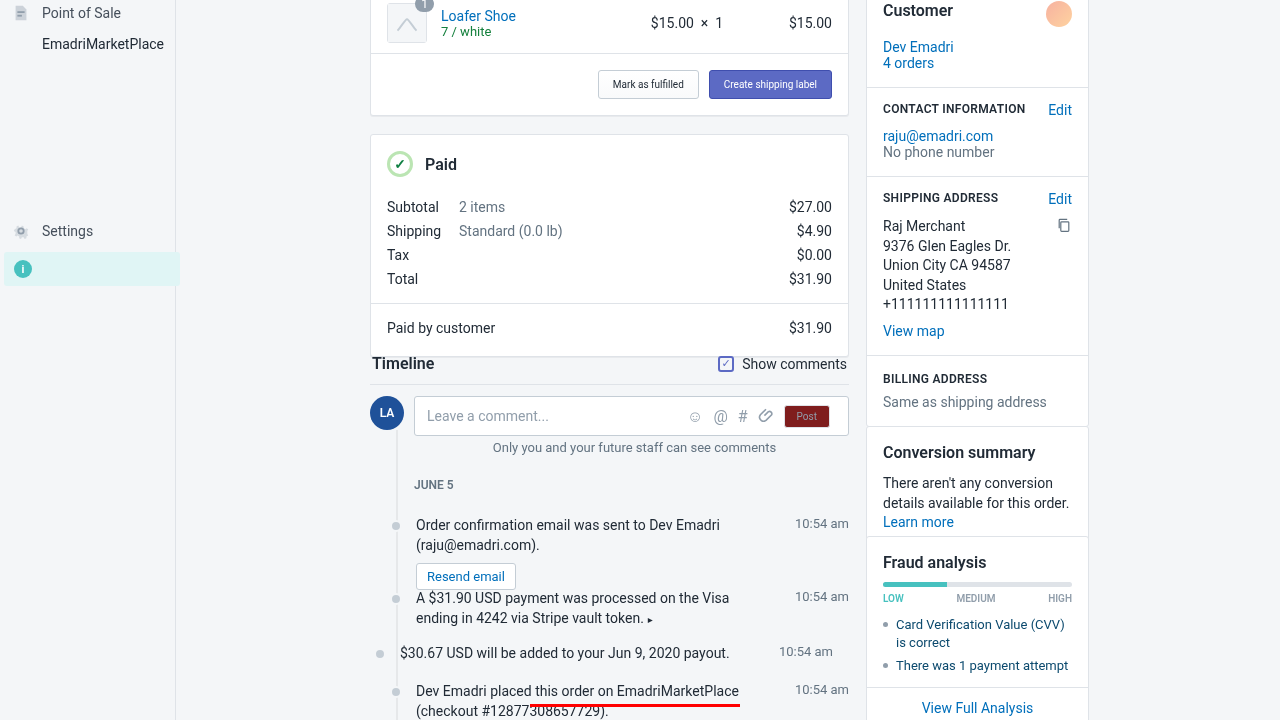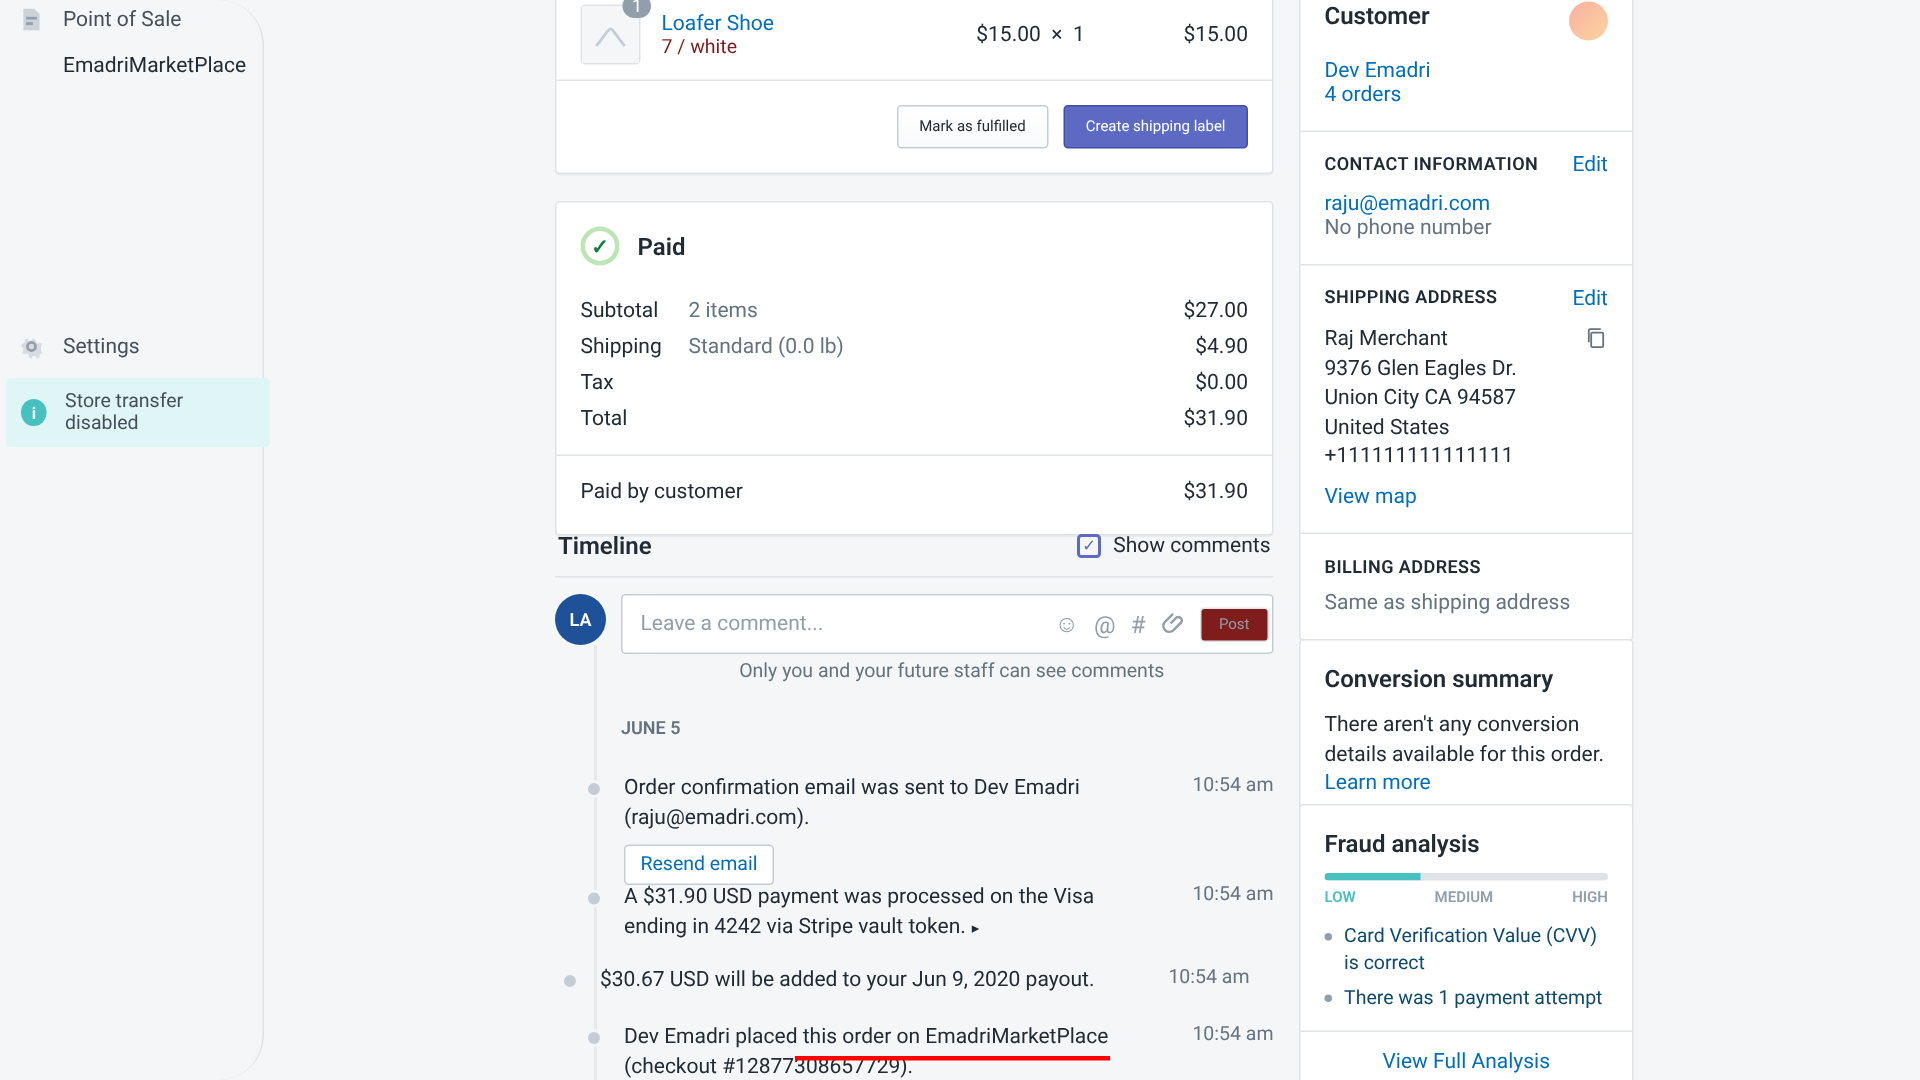--- a/index.html
+++ b/index.html
@@ -1,33 +1,33 @@
 <!DOCTYPE html>
 <html><head>
 <meta charset="utf-8">
 <style>
   *{box-sizing:border-box;margin:0;padding:0;font-family:-apple-system,BlinkMacSystemFont,"Segoe UI",Roboto,sans-serif}
   body{background:#f4f6f8;color:#212b36;font-size:14px;width:1280px;height:720px;overflow:hidden;position:relative}
   a{color:#006fbb;text-decoration:none;cursor:pointer}
-  .sidebar{position:absolute;left:0;top:0;width:176px;height:720px;background:#f4f6f8;border-right:1px solid #dfe3e8;border-radius:30px;}
+  .sidebar{position:absolute;left:0;top:0;width:176px;height:720px;background:#f4f6f8;border-right:1px solid #dfe3e8;}
   .side-item{display:flex;align-items:center;gap:12px;padding:6px 12px;color:#454f5b;font-size:14px}
   .side-icon{width:18px;height:18px;display:flex;align-items:center;justify-content:center;color:#919eab}
   .side-bottom{position:absolute;left:0;width:176px}
   .side-settings{top:216px}
   .side-alert{top:252px;background:#e0f5f5;border-radius:3px;margin:0 4px;padding:8px 10px}
   .side-alert .badge{width:18px;height:18px;border-radius:50%;background:#47c1bf;color:#fff;font-size:11px;display:flex;align-items:center;justify-content:center;font-weight:700}
   .platter{position:absolute}
   .main{left:370px;width:479px}
   .card{background:#fff;border:1px solid #dfe3e8;border-radius:3px;box-shadow:0 1px 0 rgba(22,29,37,.05)}
   .product-card{top:0;padding:0}
   .prod-row{display:flex;align-items:center;padding:0 16px;height:60px}
   .thumb{width:40px;height:40px;border:1px solid #dfe3e8;border-radius:3px;background:#f9fafb;position:relative;margin-right:14px}
   .thumb-badge{position:absolute;top:-8px;right:-8px;background:#919eab;color:#fff;border-radius:10px;font-size:12px;padding:0 6px;line-height:16px}
   .prod-info{flex:1}
-  .prod-variant{color:#7f1d1d;font-size:13px}
+  .prod-variant{color:#15803d;font-size:13px}
   .prod-price-col{width:150px;text-align:center;color:#212b36}
   .prod-total{width:70px;text-align:right}
   .card-actions{display:flex;justify-content:flex-end;gap:10px;padding:16px;border-top:1px solid #dfe3e8}
   .btn{border:1px solid #c4cdd5;background:linear-gradient(#fff,#f9fafb);border-radius:3px;padding:8px 14px;font-size:10px;cursor:pointer;color:#212b36}
   .btn-primary{background:#5c6ac4;border-color:#3f4eae;color:#fff}
   .btn-disabled{color:#919eab;background:#7f1d1d;border-color:#dfe3e8}
   .paid-card{top:134px;padding:16px}
   .paid-head{display:flex;align-items:center;gap:12px;margin-bottom:18px}
   .paid-ring{width:26px;height:26px;border:3px solid #bbe5b3;border-radius:50%;display:flex;align-items:center;justify-content:center;color:#108043;font-size:14px;font-weight:700}
   .paid-title{font-weight:600;font-size:16px}
@@ -36,21 +36,21 @@
   .pay-detail{color:#637381;flex:1}
   .pay-amt{text-align:right}
   .divider{border-top:1px solid #dfe3e8;margin:12px -16px}
   .timeline-head{top:340px;display:flex;align-items:center;justify-content:space-between;padding:14px 2px}
   .tl-title{font-weight:600;font-size:16px}
   .check{display:flex;align-items:center;gap:8px;font-size:14px}
   .checkbox{width:16px;height:16px;border:2px solid #5c6ac4;border-radius:3px;display:flex;align-items:center;justify-content:center;color:#5c6ac4;font-size:11px}
   .hr{top:384px;left:370px;width:479px;height:1px;background:#dfe3e8}
   .comment{top:396px;display:flex;gap:10px;align-items:flex-start}
   .avatar{width:34px;height:34px;border-radius:50%;background:#1f5199;color:#fff;font-size:12px;font-weight:600;display:flex;align-items:center;justify-content:center;flex:0 0 34px}
-  .comment-box{flex:1;border:1px solid #c4cdd5;border-radius:3px;background:#fff;display:flex;align-items:center;height:40px;padding:0 2px 0 12px}
+  .comment-box{flex:1;border:1px solid #c4cdd5;border-radius:3px;background:#fff;display:flex;align-items:center;height:40px;padding:0 18px 0 12px}
   .comment-input{border:none;outline:none;flex:1;font-size:14px;background:transparent;color:#212b36}
   .comment-input::placeholder{color:#919eab}
   .cbox-icons{display:flex;gap:10px;color:#919eab;font-size:16px;align-items:center}
   .note{top:440px;left:420px;width:429px;color:#637381;font-size:13px;text-align:center}
   .tl-rail{position:absolute;left:396px;top:430px;width:2px;height:290px;background:#e6e8ea}
   .tl-date{top:478px;left:414px;color:#637381;font-size:12px;font-weight:600}
   .tl-item{display:flex;gap:14px}
   .bullet{width:12px;height:12px;border-radius:50%;background:#c4cdd5;flex:0 0 12px;margin-top:4px;position:relative;border:2px solid #f4f6f8}
   .tl-body{flex:1;font-size:14px;line-height:1.4}
   .tl-time{margin-left:auto;color:#637381;font-size:13px;flex:0 0 auto;padding-left:10px}
@@ -104,21 +104,20 @@
     <span class="side-icon">
       <svg width="18" height="18" viewBox="0 0 20 20" fill="#919eab">
           <path d="M10 6a4 4 0 100 8 4 4 0 000-8zm0 6a2 2 0 110-4 2 2 0 010 4z"></path>
           <path d="M17 10l1-2-2-1-1 1-2-1V5l-2-1-1 2h-2L7 4 5 5v2L3 8l-1 2 2 1v2l-1 2 2 1 1-1 2 1v2l2 1 1-2h2l1 2 2-1v-2l2-1-1-2v-2z" opacity=".3"></path>
         </svg>
     </span>
     <span>Settings</span>
   </div>
   <div class="side-bottom side-alert side-item">
     <span class="badge">i</span>
-    <span style="font-size:13px">Store transfer disabled</span>
   </div>
 </div>
 
 <div class="platter main card product-card" style="top:-8px">
   <div class="prod-row">
     <div class="thumb">
       <span class="thumb-badge">1</span>
       <svg width="38" height="38" viewBox="0 0 40 40">
           <rect width="40" height="40" fill="#f4f6f8"></rect>
           <path d="M10 28c4-4 8-12 10-12s6 8 10 12" stroke="#c4cdd5" fill="none" stroke-width="2"></path>

